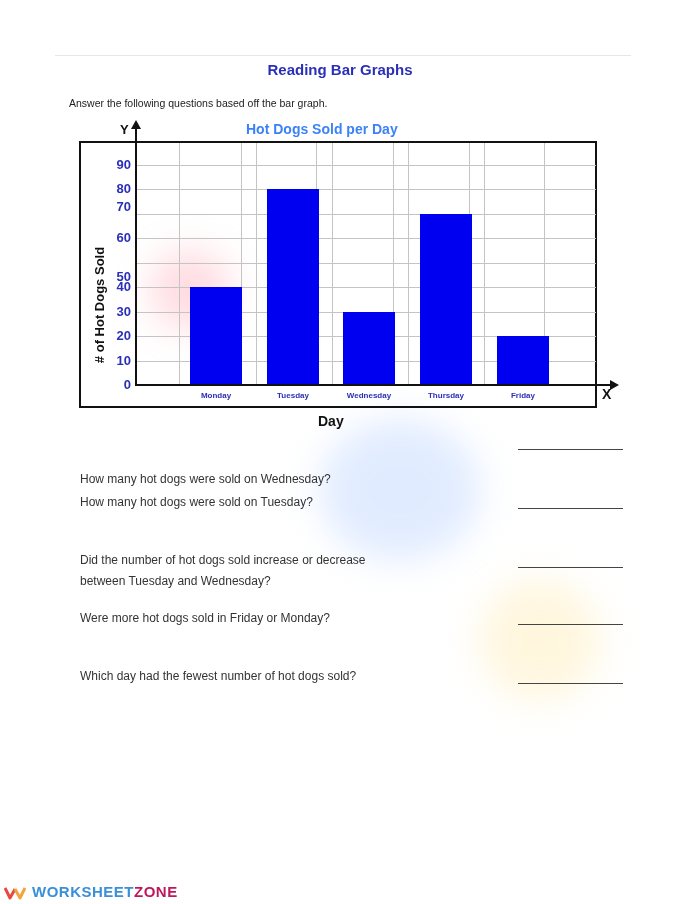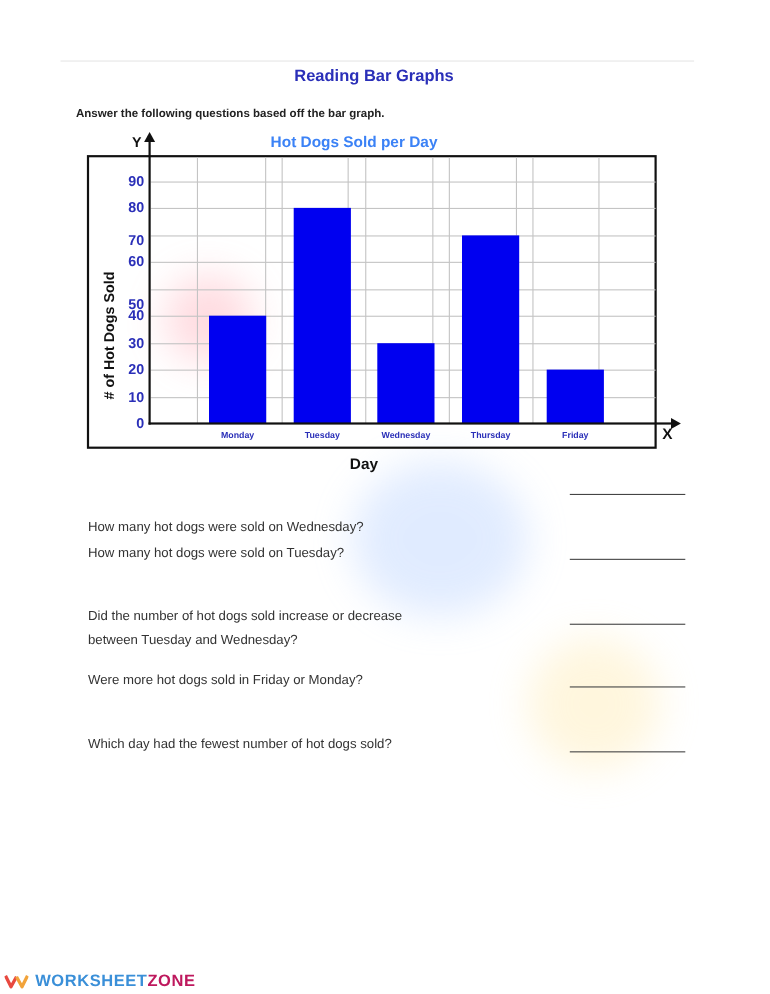--- a/index.html
+++ b/index.html
@@ -16,21 +16,21 @@
     .watermark-glow {
       position: absolute; pointer-events: none;
       border-radius: 50%; filter: blur(18px); opacity: .35;
     }
     .page-title {
       position: absolute; left: 0; top: 61px; width: 680px; text-align: center;
       font-size: 15px; font-weight: bold; color: #2a2fb8;
     }
     .instructions {
       position: absolute; left: 69px; top: 97px;
-      font-size: 10.5px; font-weight: bold; color: #222;
+      font-size: 10.5px; font-weight: normal; color: #222;
     }
     .chart-title {
       position: absolute; left: 246px; top: 121px;
       font-size: 14px; font-weight: bold; color: #3b82f6;
     }
     .y-letter {
       position: absolute; left: 120px; top: 122px;
       font-size: 13px; font-weight: bold; color: #111;
     }
     .x-letter {
@@ -84,21 +84,21 @@
       position: absolute; left: 318px; top: 413px;
       font-size: 14px; font-weight: bold; color: #111;
     }
     .question {
       position: absolute; left: 80px; font-size: 12px; color: #333; line-height: 21px;
     }
     .answer-line {
       position: absolute; left: 518px; width: 105px; height: 1px; background: #444;
     }
     .brand {
-      position: absolute; left: 4px; top: 883px; display: flex; align-items: center;
+      position: absolute; left: 4px; top: 883px; display: flex; align-items: flex-end;
       font-size: 15px; font-weight: bold; letter-spacing: .5px;
     }
     .brand-icon { margin-right: 6px; }
     .brand-a { color: #3a8fd8; }
     .brand-b { color: #be185d; }
   </style>
 </head>
 <body>
 
 <div class="top-rule"></div>
@@ -148,21 +148,21 @@
   <div class="x-arrow"></div>
   <div class="x-letter">X</div>
   <div id="yticks-layer">
       <div class="y-tick" style="top: 378px;">0</div>
       <div class="y-tick" style="top: 353.556px;">10</div>
       <div class="y-tick" style="top: 329.111px;">20</div>
       <div class="y-tick" style="top: 304.667px;">30</div>
       <div class="y-tick" style="top: 280.222px;">40</div>
       <div class="y-tick" style="top: 270px;">50</div>
       <div class="y-tick" style="top: 231.333px;">60</div>
-      <div class="y-tick" style="top: 212px;">70</div>
+      <div class="y-tick" style="top: 200px;">70</div>
       <div class="y-tick" style="top: 182.444px;">80</div>
       <div class="y-tick" style="top: 158px;">90</div>
     </div>
   <div id="xticks-layer">
       <div class="x-tick" style="left: 176px;">Monday</div>
       <div class="x-tick" style="left: 253px;">Tuesday</div>
       <div class="x-tick" style="left: 329px;">Wednesday</div>
       <div class="x-tick" style="left: 406px;">Thursday</div>
       <div class="x-tick" style="left: 483px;">Friday</div>
     </div>

